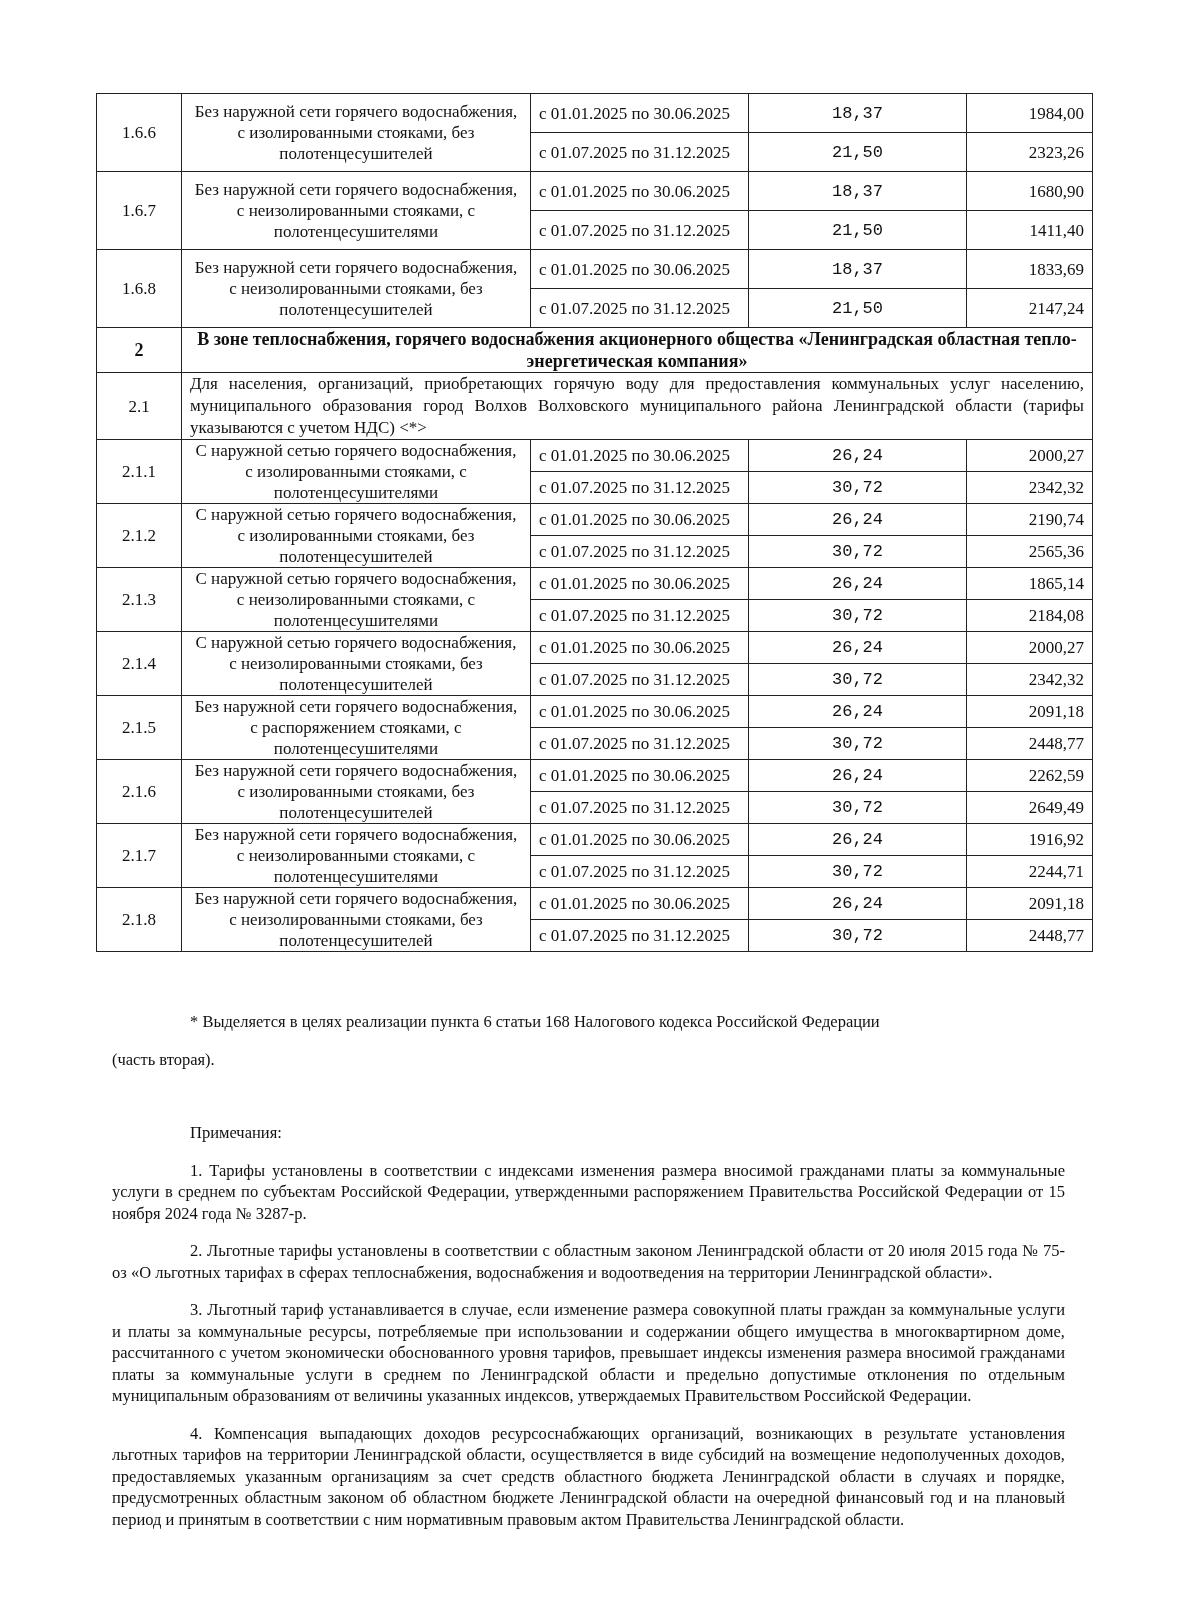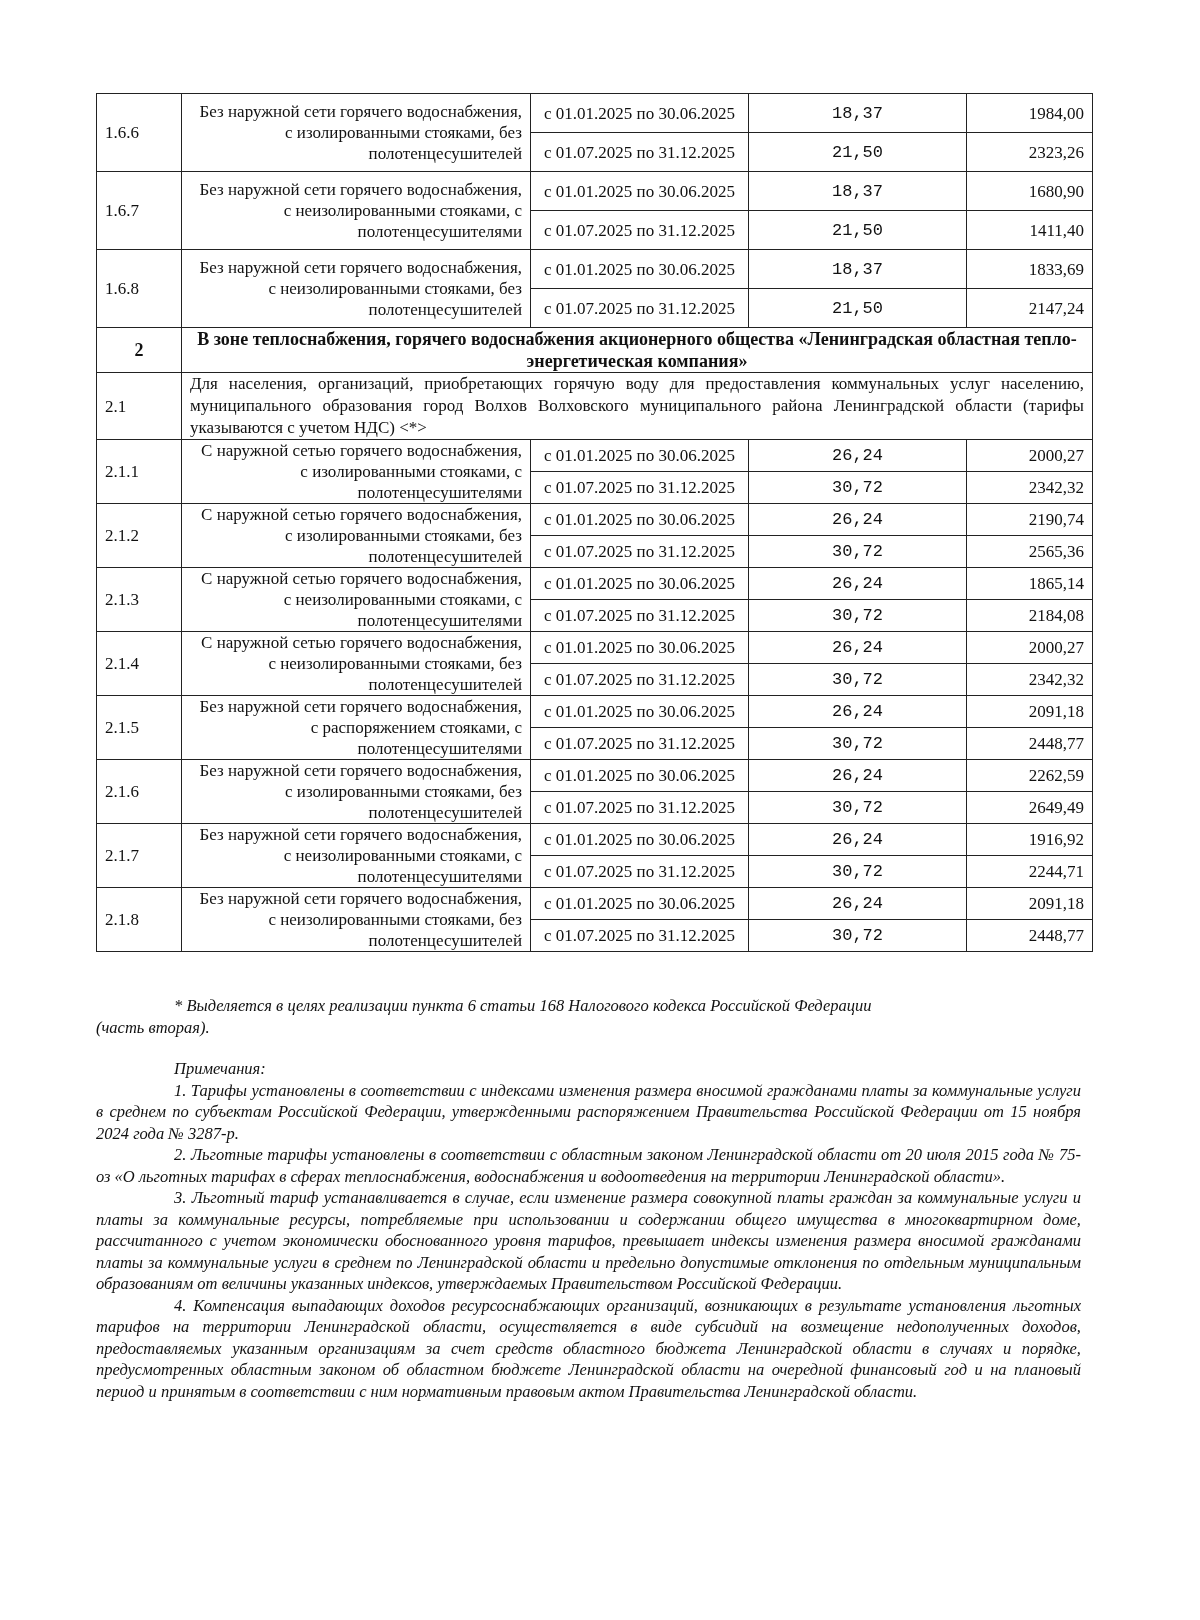--- a/index.html
+++ b/index.html
@@ -3,32 +3,32 @@
 <meta charset="utf-8">
 <style>
   html, body { margin: 0; padding: 0; background: #ffffff; }
   body { width: 1200px; height: 1620px; position: relative; overflow: hidden;
          font-family: "Liberation Serif", "DejaVu Serif", serif; color: #111; }
   .page { position: absolute; left: 0; top: 0; width: 1200px; height: 1620px; }
   table.tariffs { position: absolute; left: 96px; top: 93px; width: 996px;
                   border-collapse: collapse; table-layout: fixed; }
   table.tariffs td { border: 1.5px solid #222; padding: 0 8px; font-size: 17px;
                      line-height: 21px; vertical-align: middle; }
-  td.num { }
-  td.desc { text-align: right; line-height: 21px; }
-  td.period { text-align: center; }
+  td.num { text-align: center; }
+  td.desc { text-align: center; line-height: 21px; }
+  td.period { text-align: left; }
   td.v1 { text-align: center; font-family: Liberation Mono, monospace; }
   td.v2 { text-align: right; padding-right: 10px; margin-left: 24px; }
   tr.g1 td { height: 38px; }
   tr.g2 td { height: 30px; }
   td.desc2 { line-height: 20px; padding-top: 0; padding-bottom: 0; margin-top: 7px; }
   tr.section td { font-weight: bold; font-size: 18px; line-height: 22px; height: 42px; text-align: center; }
   tr.sub td.text { text-align: justify; text-align-last: left; line-height: 22px; height: 64px; margin-top: 25px; }
   .notes { position: absolute; left: 96px; top: 995px; width: 985px; font-size: 16.5px; line-height: 21.5px; text-align: justify; }
-  .notes p { margin: 0; text-indent: 78px; font-style: italic; }
+  .notes p { margin: 16px; text-indent: 78px; }
   .notes p.noindent { text-indent: 0; }
   .notes .gap { height: 20px; }
   .notes p.title { text-indent: 78px; }
 </style>
 </head>
 <body>
 
 <div class="page">
 
 <table class="tariffs">

